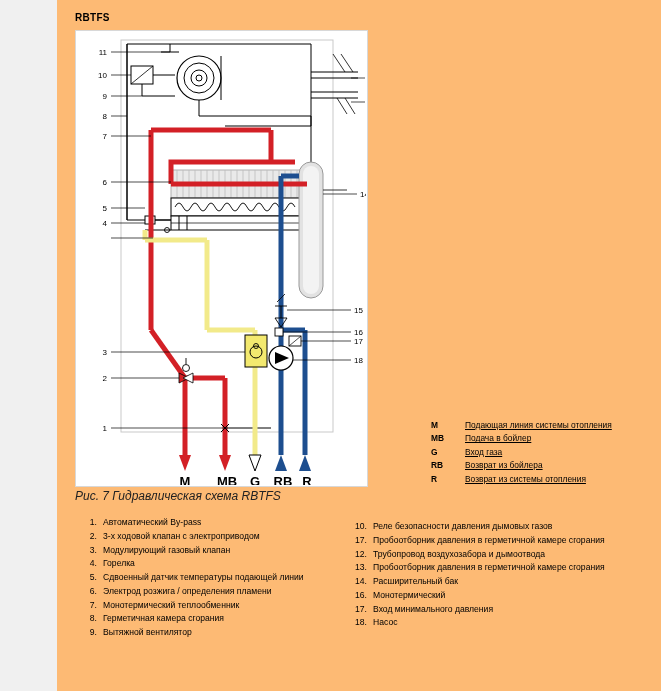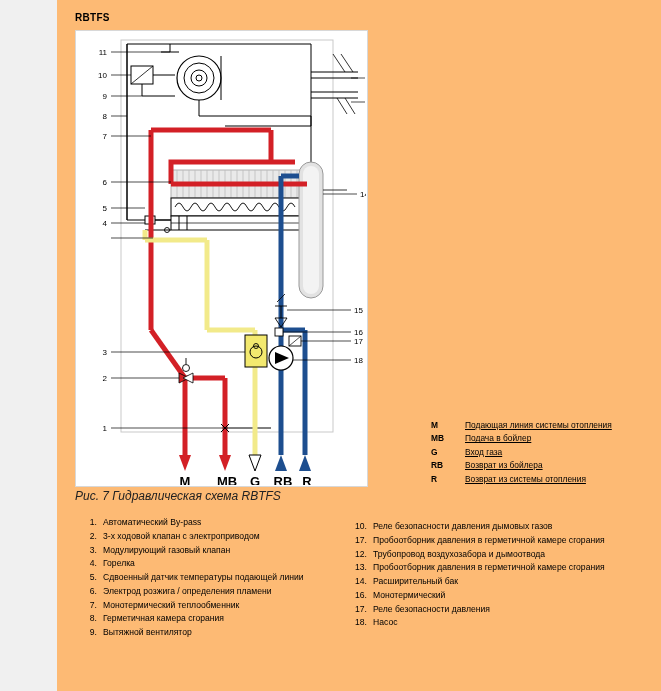--- a/index.html
+++ b/index.html
@@ -388,21 +388,21 @@
     <div class="legend-item">
       <div class="legend-num">14.</div>
       <div class="legend-text">Расширительный бак</div>
     </div>
     <div class="legend-item">
       <div class="legend-num">16.</div>
       <div class="legend-text">Монотермический</div>
     </div>
     <div class="legend-item">
       <div class="legend-num">17.</div>
-      <div class="legend-text">Реле безопасности давления</div>
+      <div class="legend-text">Вход минимального давления</div>
     </div>
     <div class="legend-item">
       <div class="legend-num">18.</div>
       <div class="legend-text">Насос</div>
     </div>
   </div>
 
 </div>
 
 </body></html>

